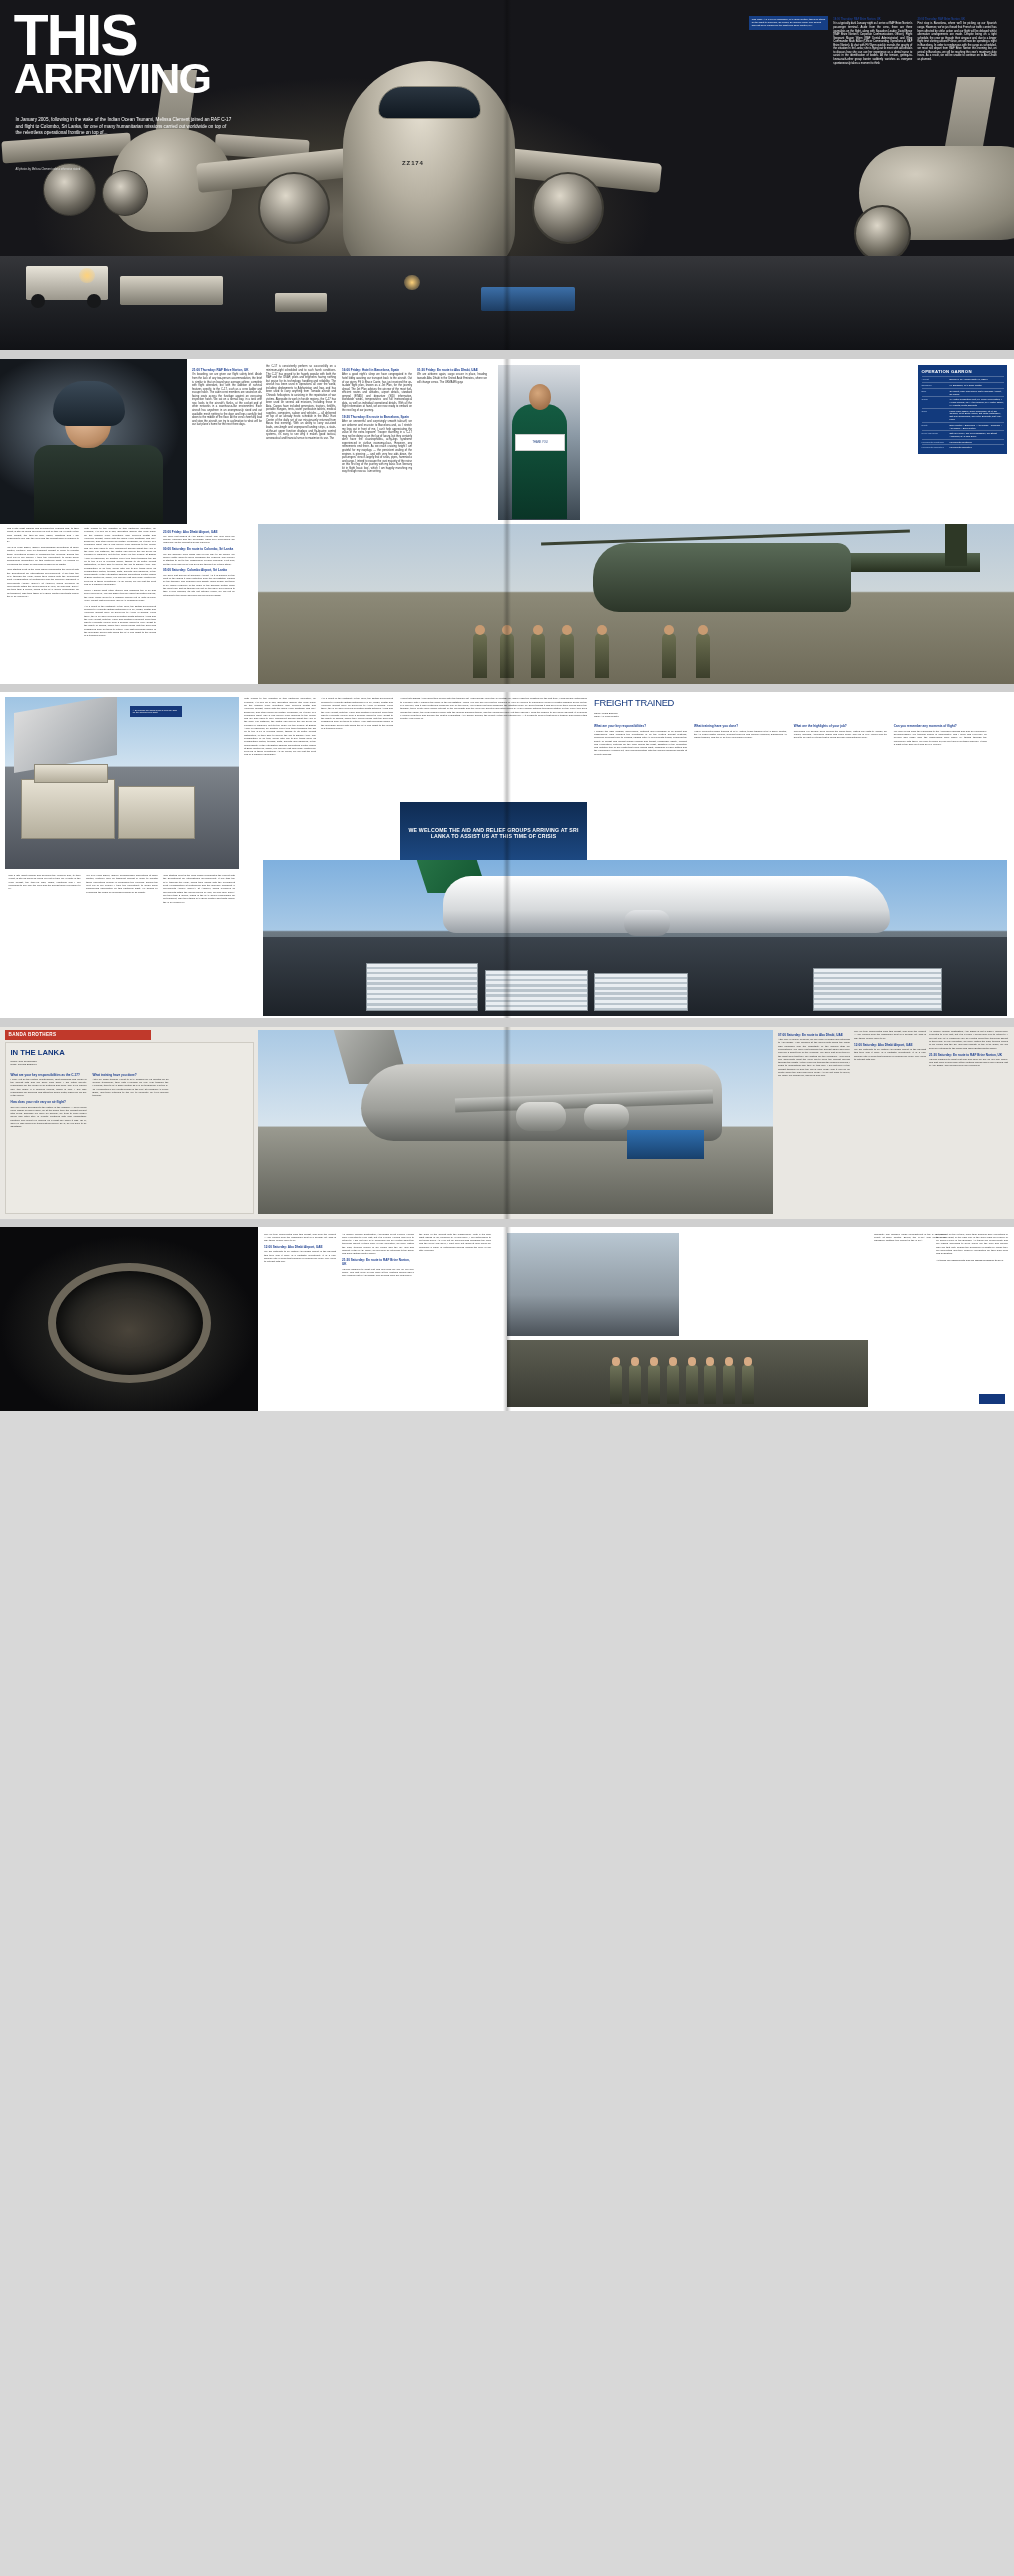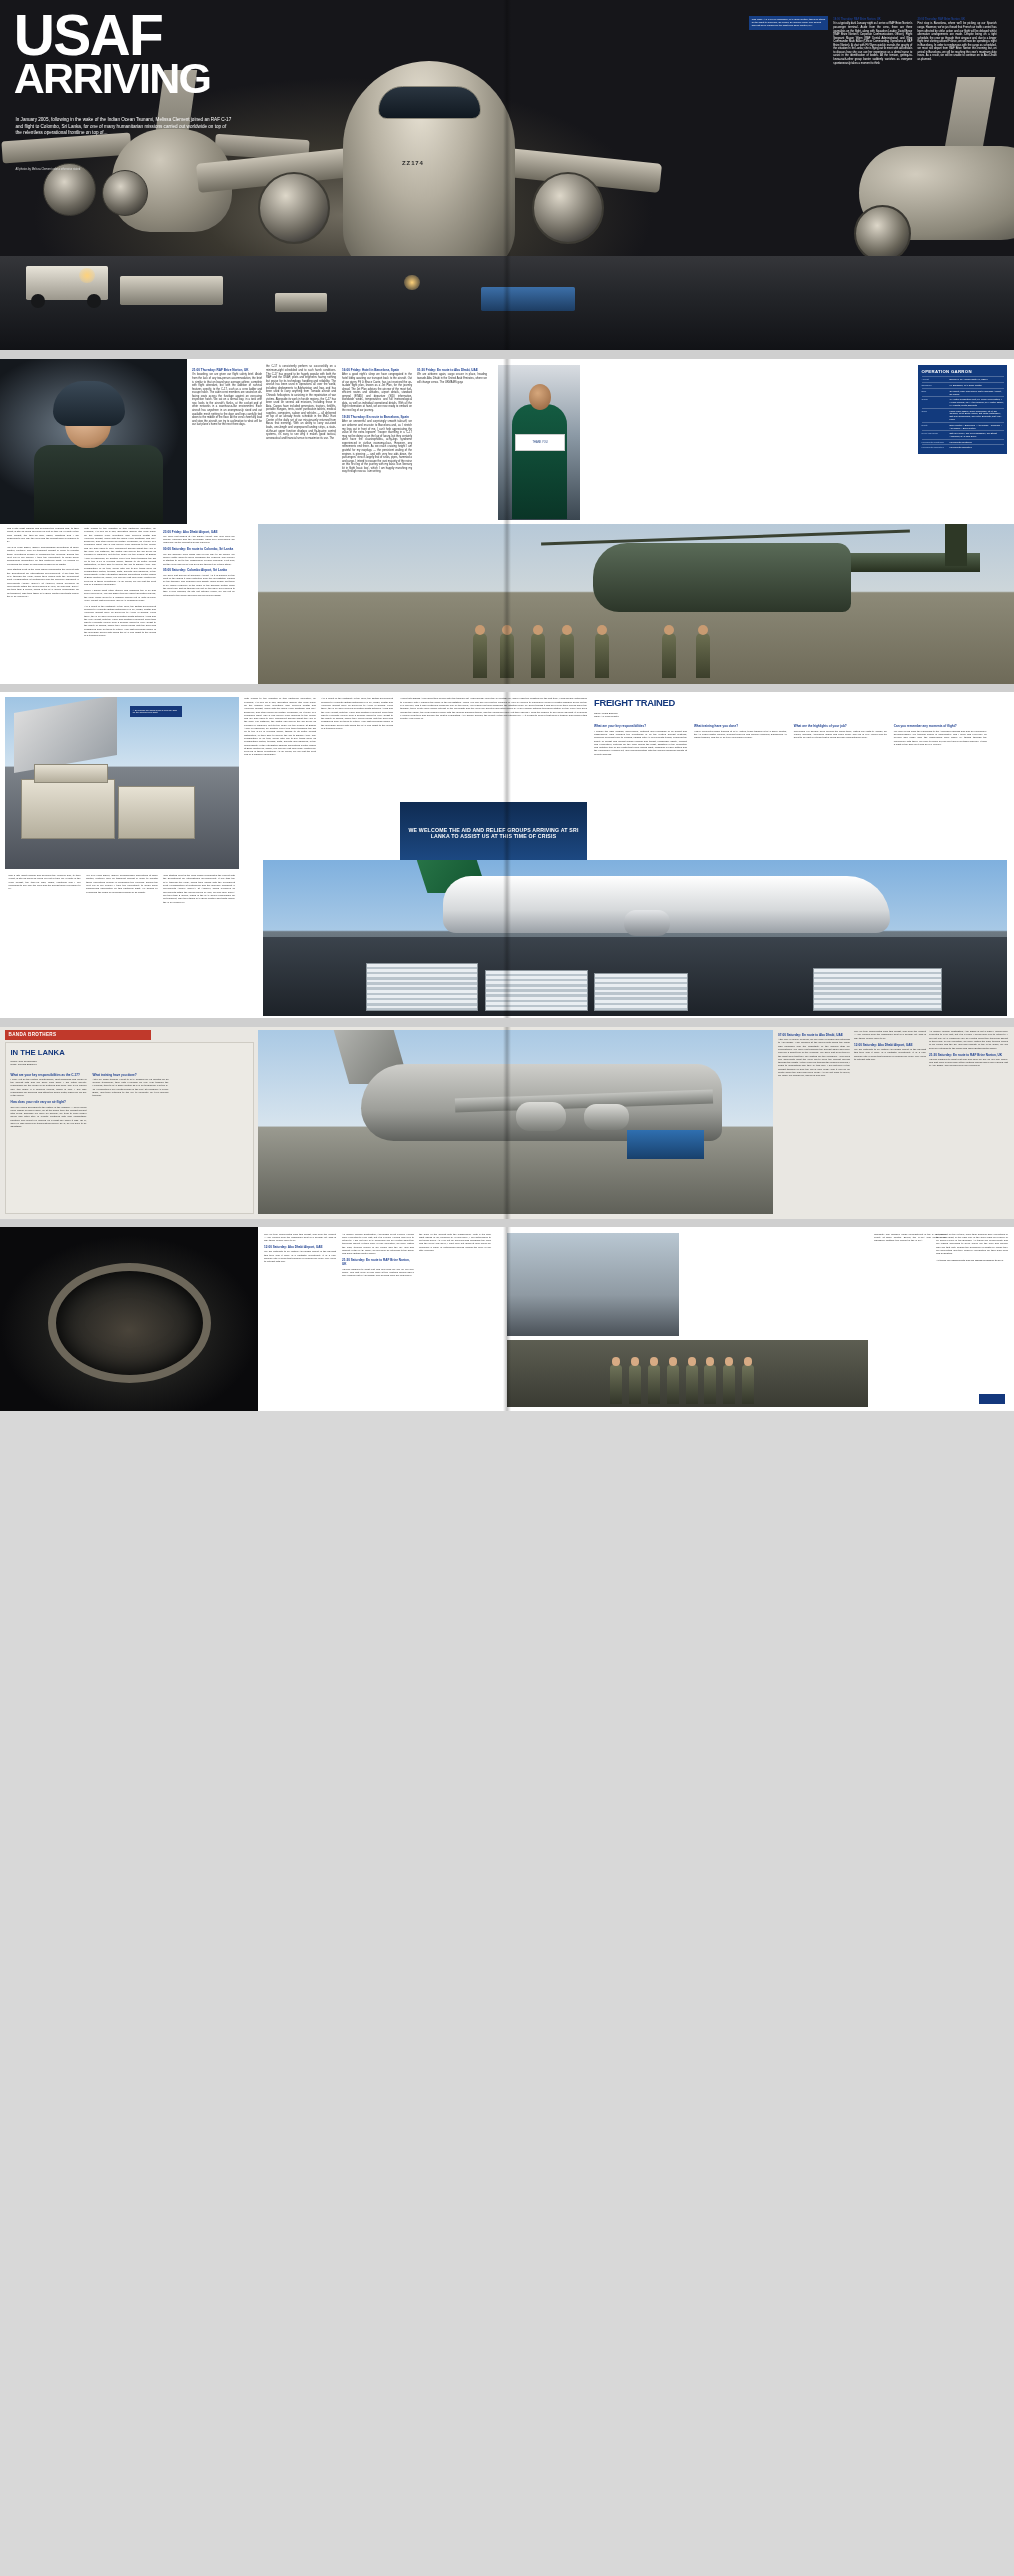--- a/index.html
+++ b/index.html
@@ -206,21 +206,21 @@
     background: linear-gradient(to bottom,#0f2b52,#1d4a85);
     color:#fff; display:flex; align-items:center; justify-content:center; text-align:center;
     font-size:5.2px; font-weight:bold; letter-spacing:0.2px; padding:3.4px; line-height:1.25;
   }
   #s3c6 { position:absolute; left:400px; top:5.2px; width:187px; }
   #s3c7 { position:absolute; left:400px; top:177px; width:89px; }
   #s3c8 { position:absolute; left:495px; top:177px; width:89px; }
   #s3-freight {
     position:absolute; left:594px; top:5.2px; width:412px; height:161px; background:#fff;
   }
-  #s3-freight h3 { margin:0 0 3.4px; font-size:9.4px; color:#14387d; font-weight:bold; letter-spacing:-0.3px; }
+  #s3-freight h3 { margin:0 0 3.4px; font-size:9.4px; color:#14387d; font-weight:normal; letter-spacing:-0.3px; }
   .qa-col { width:93px; float:left; margin-right:6.9px; }
   #s3-bigphoto {
     position:absolute; left:263px; top:168px; width:744px; height:156px;
     background: linear-gradient(to bottom,#7fb0de 0%, #a8c9e6 45%, #6e7a83 46%, #2f3740 100%);
     overflow:hidden;
   }
   #s3-plane { position:absolute; left:180px; top:15.5px; width:447px; height:57px; border-radius:34px 52px 17px 15.5px;
     background: linear-gradient(to bottom,#ffffff,#d5d8da 60%,#9aa0a6 100%); }
   #s3-plane-tail { position:absolute; left:156px; top:-19px; width:60px; height:52px; background:linear-gradient(135deg,#2b7a4b,#11532f); transform:skewX(18deg); }
   #s3-plane-eng { position:absolute; left:361px; top:50px; width:46px; height:26px; border-radius:12px; background:linear-gradient(to bottom,#e4e6e8,#7f858b); }
@@ -308,21 +308,21 @@
       <div class="veh" id="veh1"></div>
       <div class="veh" id="veh2"></div>
       <div class="veh" id="veh4"></div>
       <div class="veh" id="veh3"></div>
       <div class="glow" style="left:79px;bottom:67px;"></div>
       <div class="glow" style="left:404px;bottom:60px;"></div>
     </div>
   </div>
 
   <div id="s1-title">
-    <span class="l1">USAF</span>
+    <span class="l1">THIS</span>
     <span class="l2">ARRIVING</span>
   </div>
   <div id="s1-standfirst">In January 2005, following in the wake of the Indian Ocean Tsunami, Melissa Clement joined an RAF C-17 and flight to Colombo, Sri Lanka, for one of many humanitarian missions carried out worldwide on top of the relentless operational frontline on top of...</div>
   <div id="s1-byline">All photos by Melissa Clement unless otherwise stated</div>
 
   <div id="s1-rightcol">
     <div class="col">
       <div class="box">This page: A C-17 of 99 Squadron, RAF Brize Norton, takes on stores for the flight to Colombo, Sri Lanka, 21 January 2005. The aircraft had just been readied for the flight from Brize Norton, UK.</div>
     </div>
     <div class="col">

